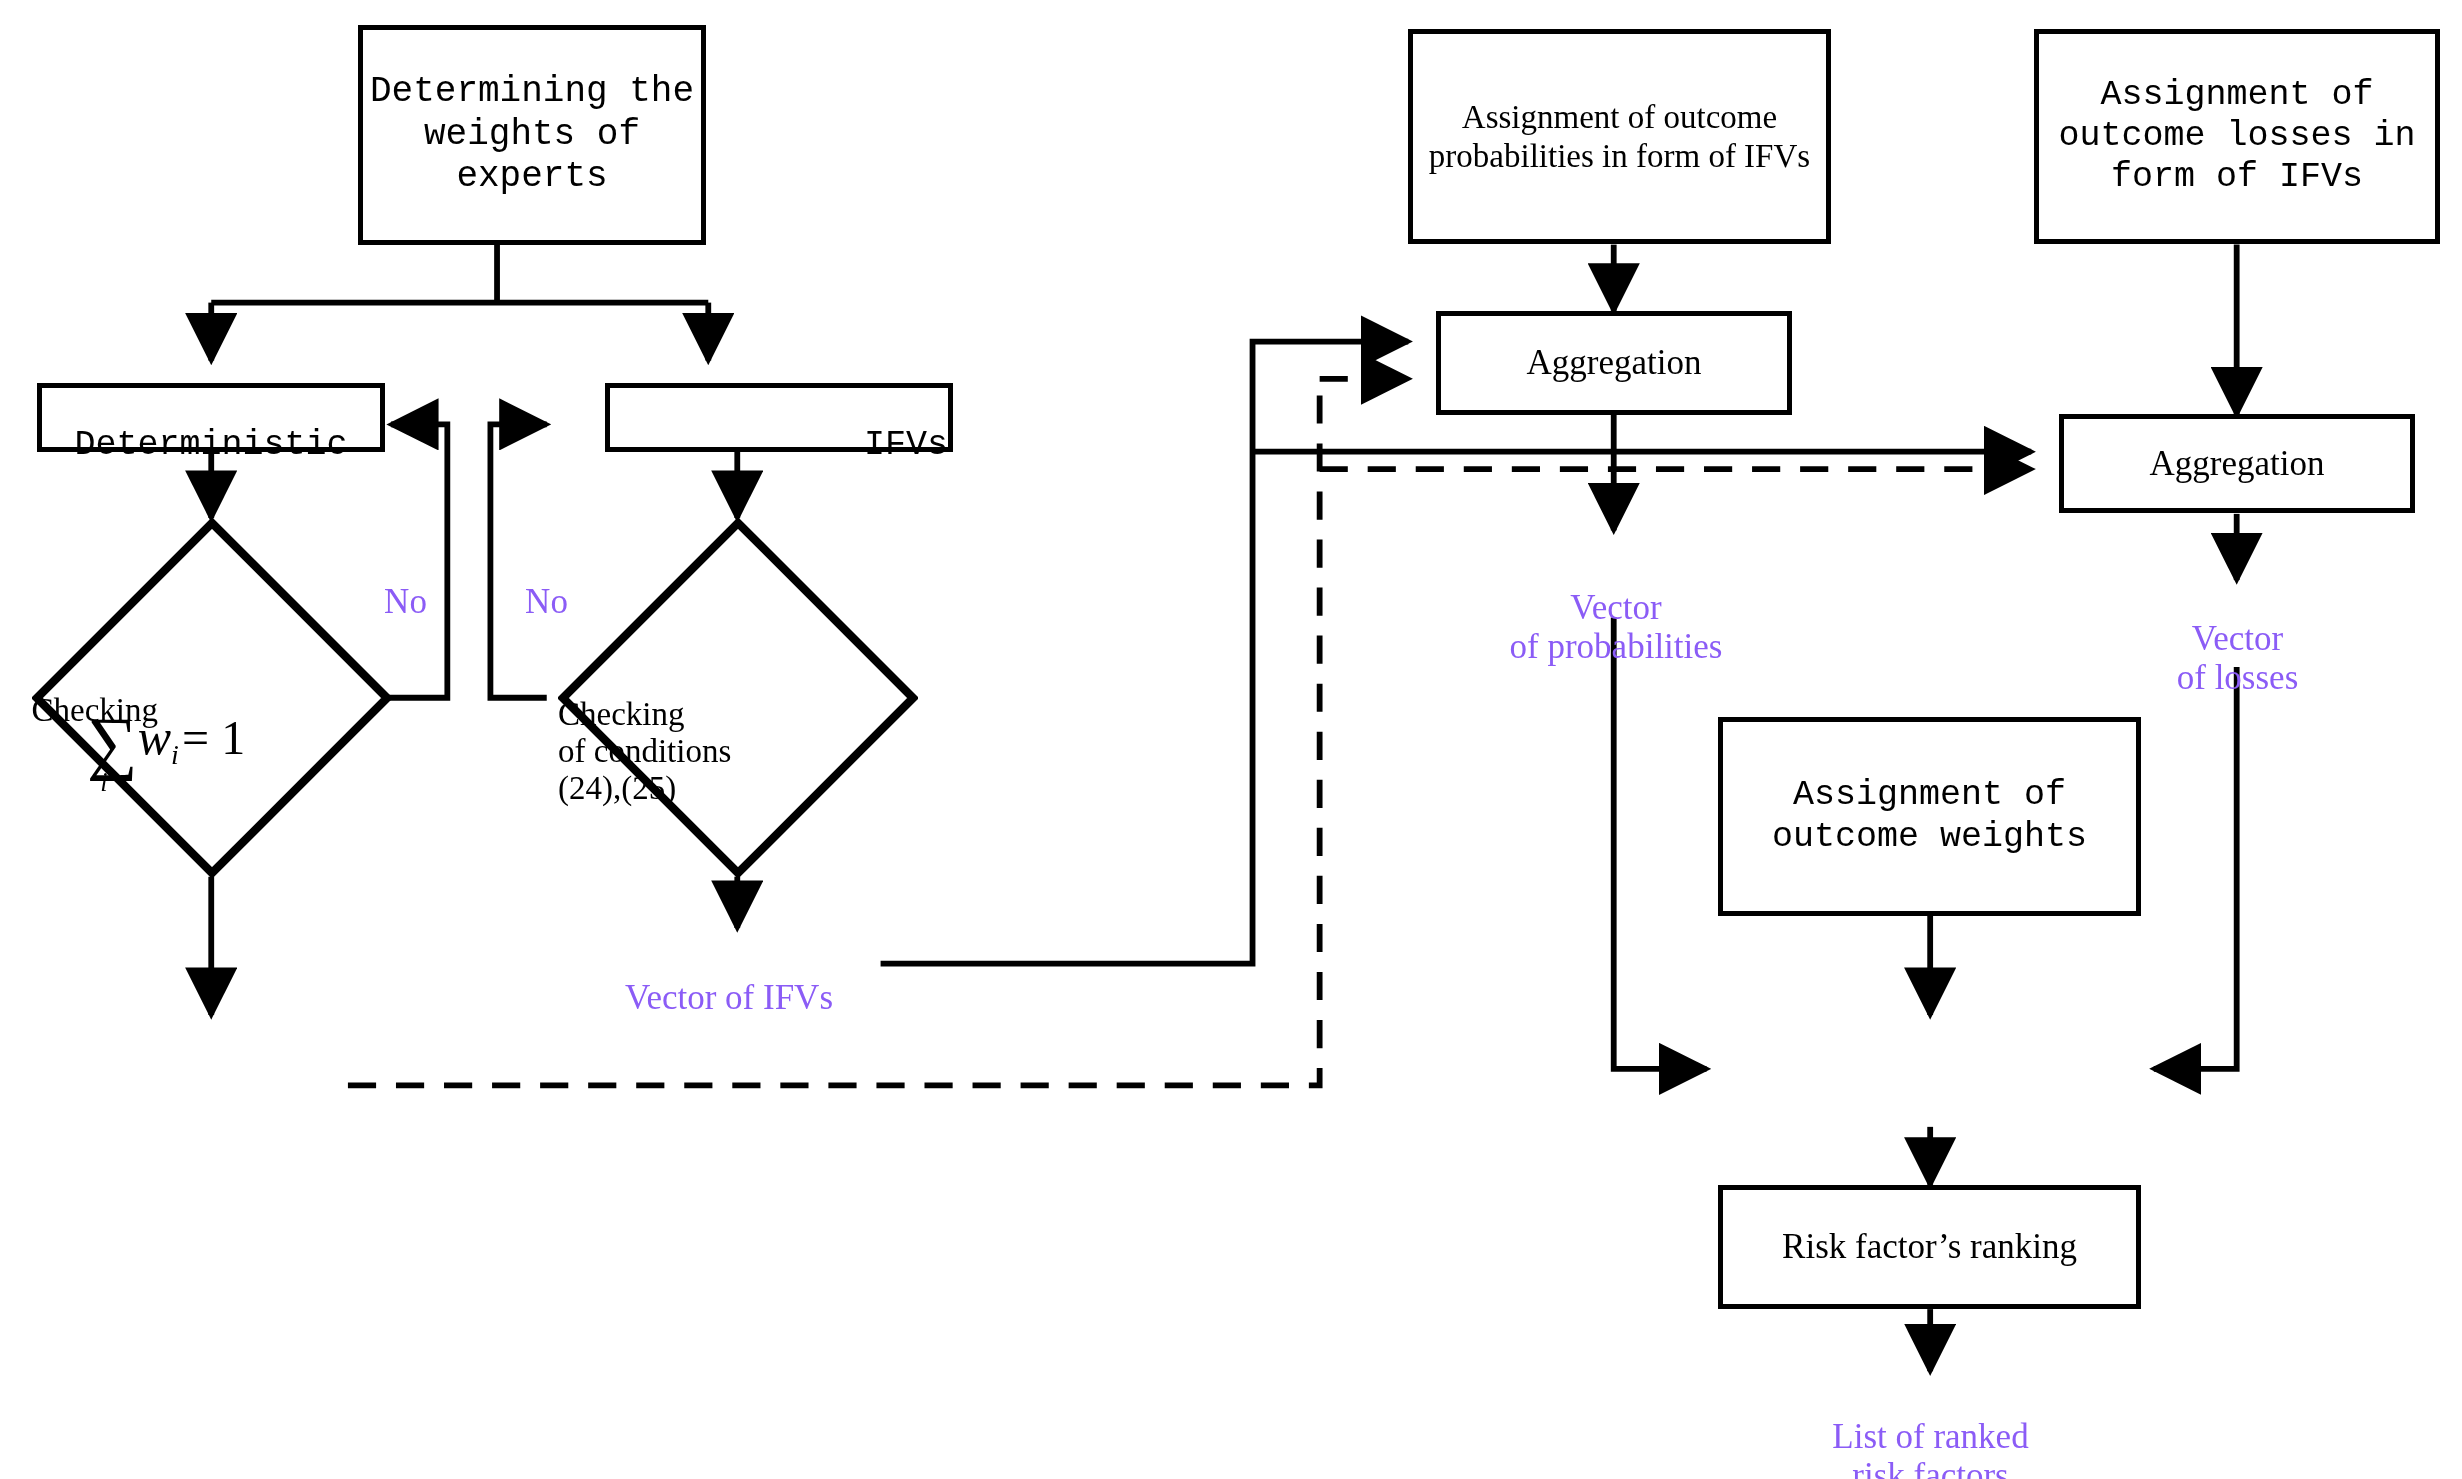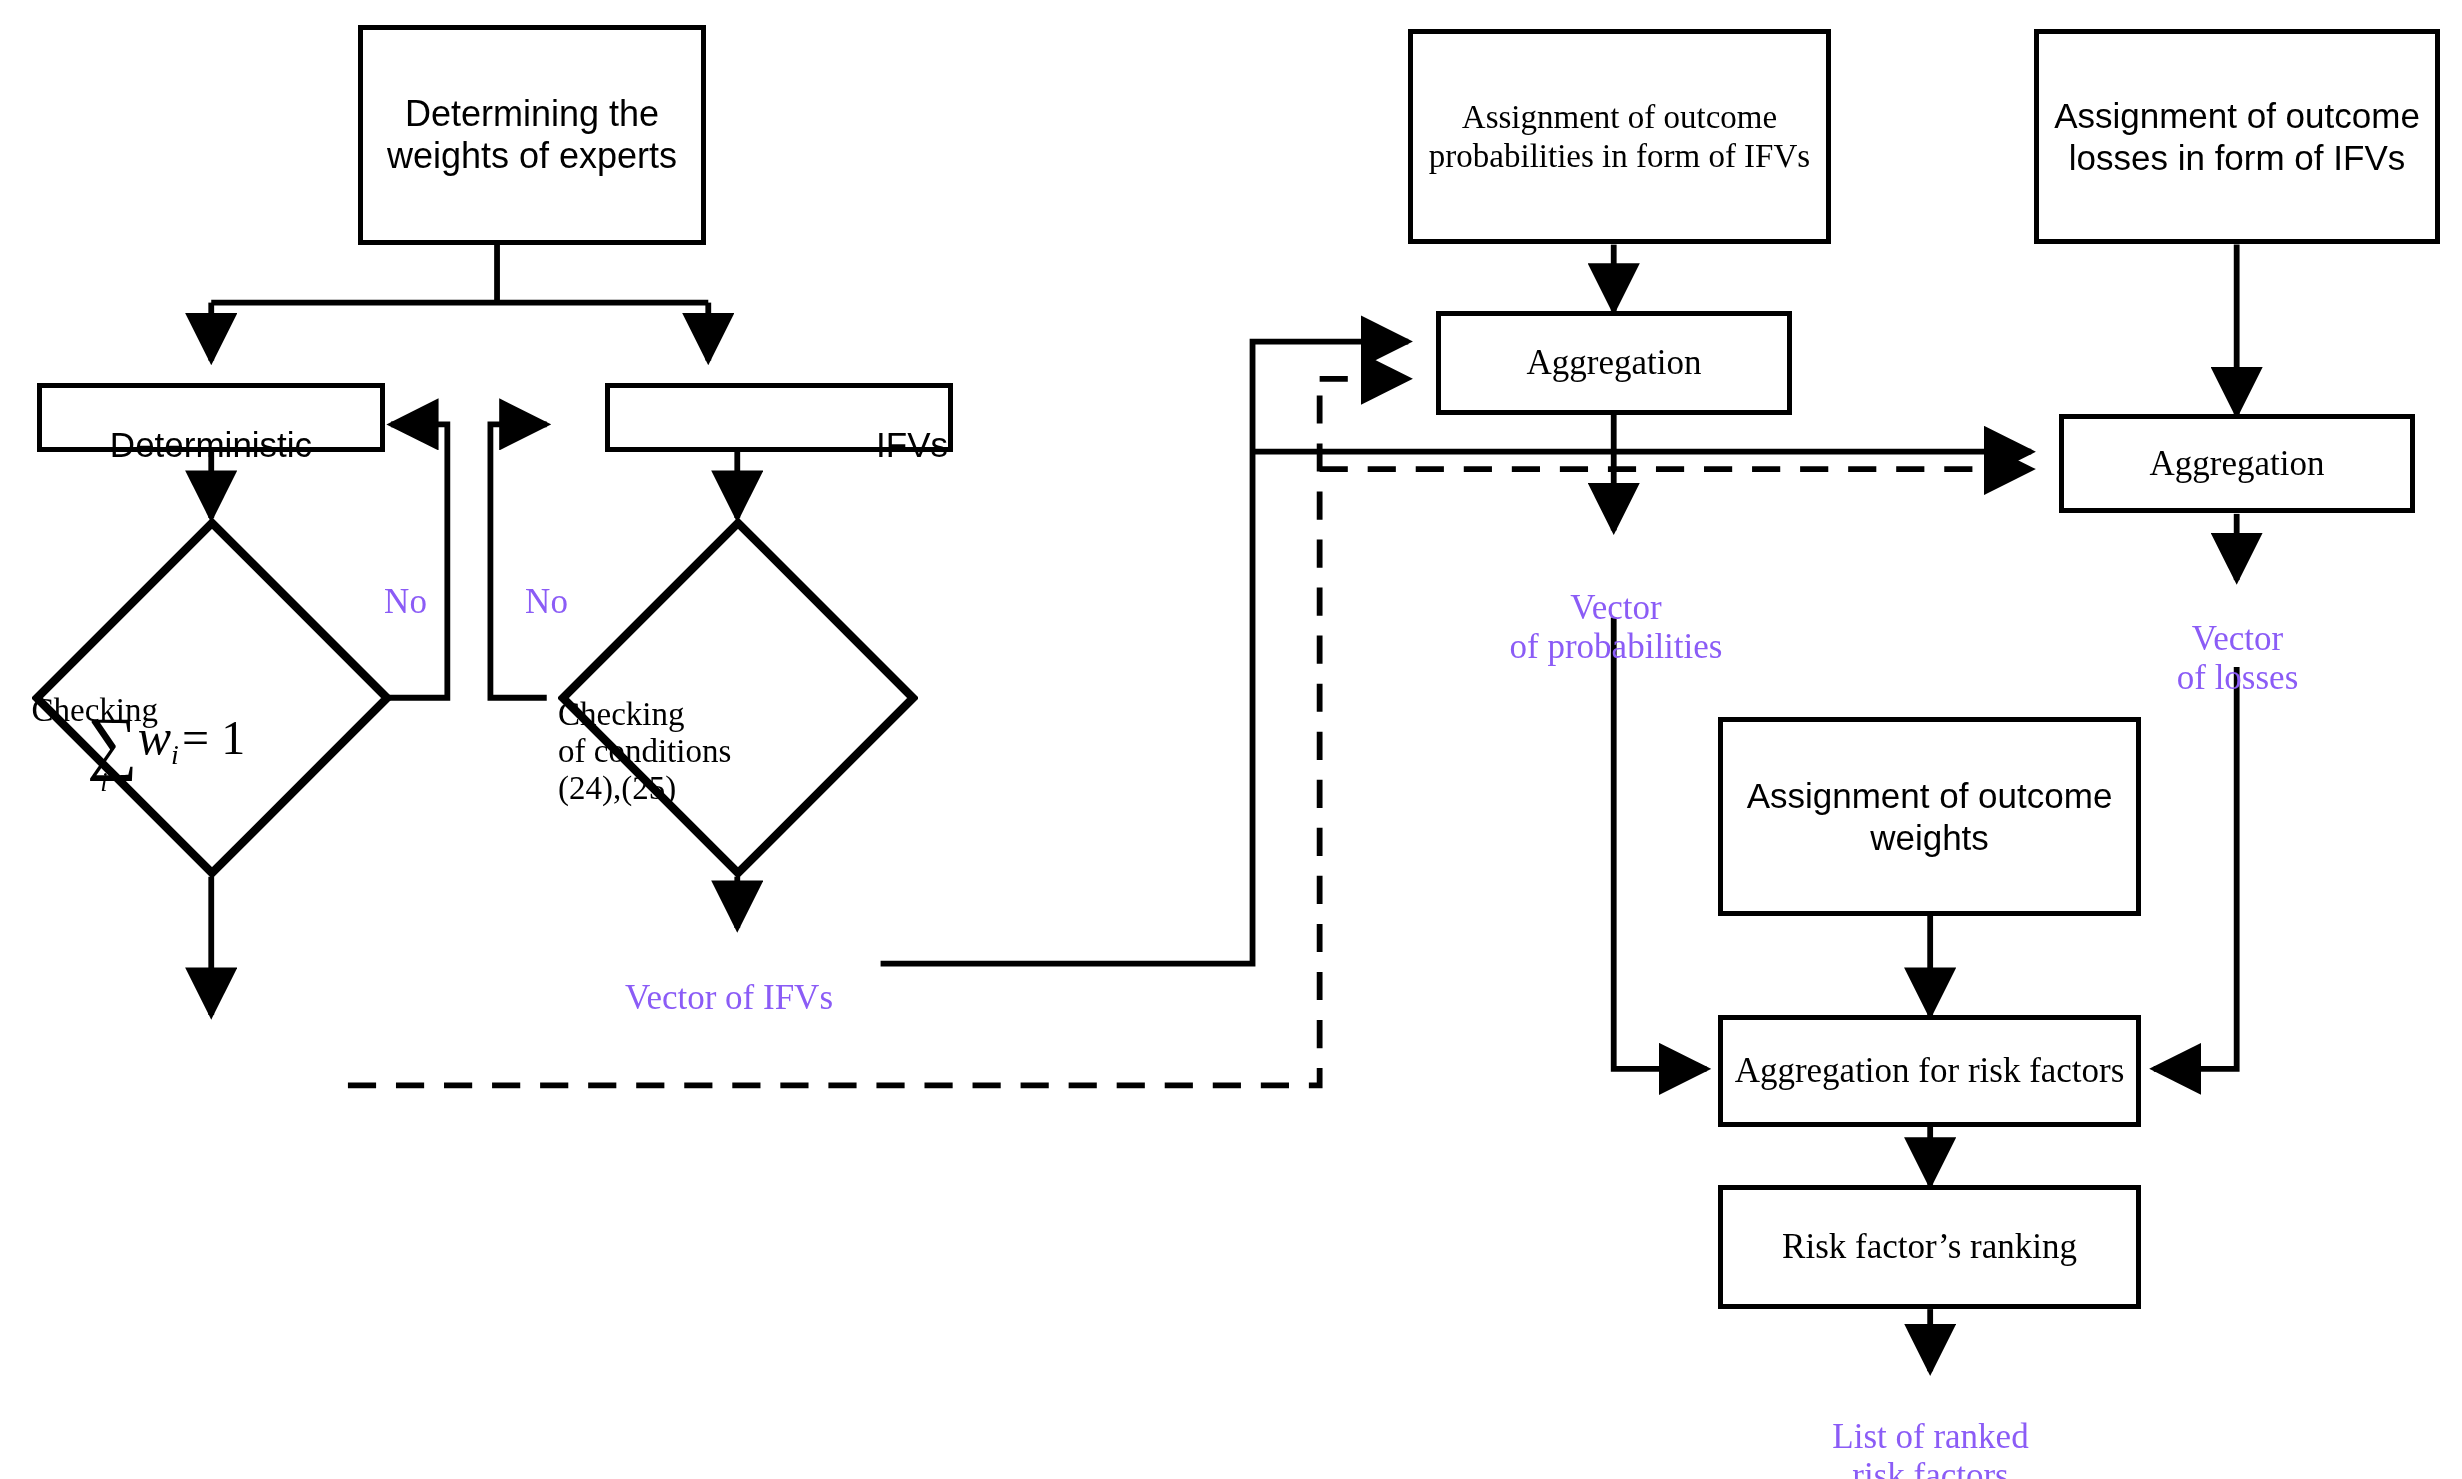--- a/index.html
+++ b/index.html
@@ -2,21 +2,21 @@
 <html style="font-size:13.3px"><head>
 <meta charset="utf-8">
 <style>
   html,body{margin:0;padding:0;background:#ffffff;}
   body{font-family:"Liberation Serif", serif;}
   #stage{position:relative;width:2462px;height:1480px;background:#ffffff;overflow:hidden;}
   svg#wires{position:absolute;left:0;top:0;width:2462px;height:1480px;}
   .node{position:absolute;box-sizing:border-box;display:flex;align-items:center;justify-content:center;text-align:center;}
   .boxnode{border:5.8px solid #000;background:#fff;}
   .serif{font-family:Liberation Serif, serif;}
-  .sans{font-family:Liberation Sans, sans-serif;}
+  .sans{font-family:Liberation Mono, monospace;}
   .lbl{position:absolute;text-align:center;line-height:1.12;color:#8b5cf6;white-space:pre-line;}
   .ttl{line-height:1.18;}
   .dmlbl{position:absolute;line-height:1.12;color:#000;white-space:pre-line;pointer-events:none;}
   .formula{position:absolute;color:#000;font-family:"Liberation Serif", serif;white-space:nowrap;}
   .sigma{font-size:71px;line-height:0.8;position:relative;display:inline-block;vertical-align:-11.6px;}
   .sigsub{position:absolute;left:13.3px;top:58px;font-size:26.5px;font-style:italic;}
   .wv{font-style:italic;font-size:50px;}
   .wsub{font-style:italic;font-size:28px;vertical-align:-10px;}
   .eq{font-size:48px;}
 </style>
@@ -132,24 +132,20 @@
 
   <div class="node boxnode serif" style="left:2059px;top:414px;width:356px;height:99px;font-size:35px;">
     <span>Aggregation</span>
   </div>
 
   <div class="node boxnode sans ttl" style="left:1718px;top:717px;width:423px;height:199px;font-size:35px;">
     <span>Assignment of
 outcome weights</span>
   </div>
 
-  <div class="node boxnode serif ttl" style="left:1718px;top:1015px;width:423px;height:112px;font-size:35px;">
-    <span>Aggregation for risk
-factors</span>
-  </div>
 
   <div class="node boxnode serif ttl" style="left:1718px;top:1185px;width:423px;height:124px;font-size:35px;">
     <span>Risk factor’s
 ranking</span>
   </div>
 
   <div class="lbl serif" style="left:356px;top:543px;width:99px;font-size:35px;">
     <span>No</span>
   </div>
   <div class="lbl serif" style="left:497px;top:543px;width:99px;font-size:35px;">

